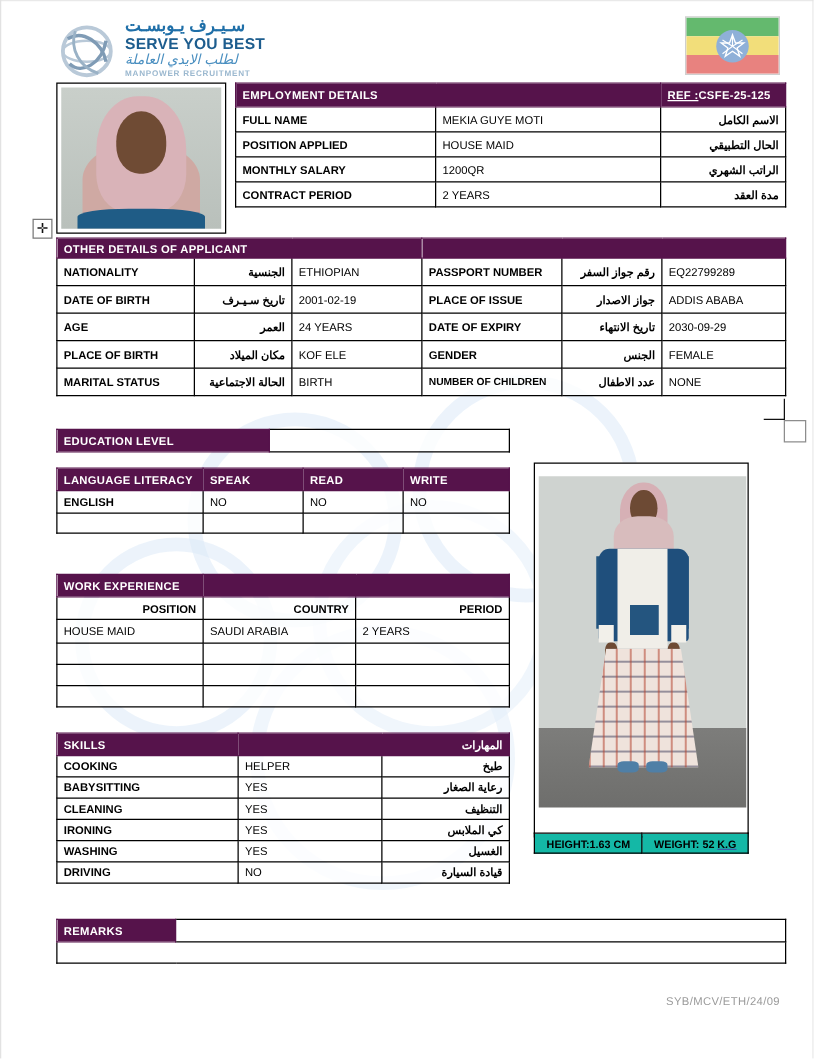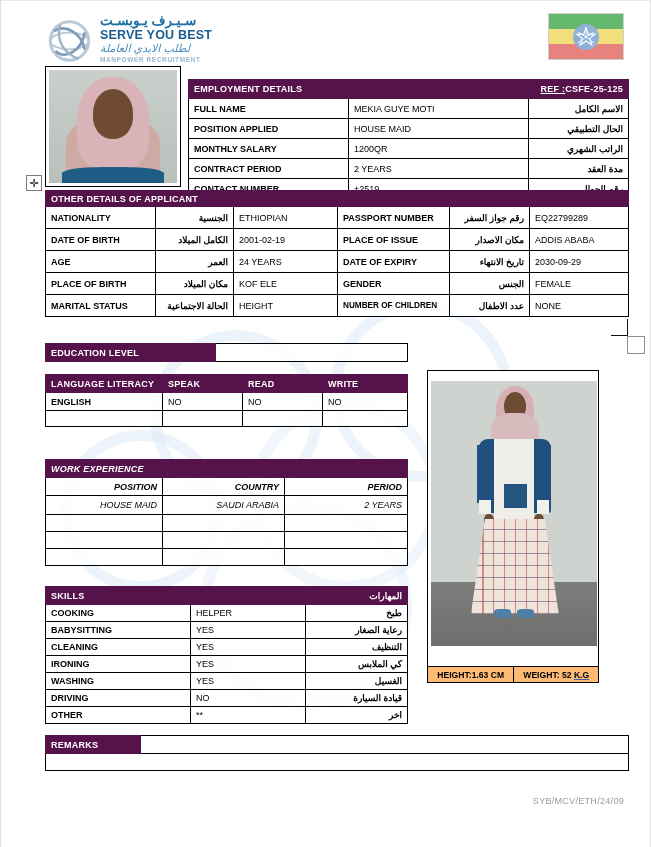--- a/index.html
+++ b/index.html
@@ -108,21 +108,21 @@
     letter-spacing: .25px;
     border-color: #56134b !important;
   }
   .hdr-blank {
     background: #56134b !important;
     border-color: #56134b !important;
   }
   .lbl { font-weight: bold; font-size: 8.6px; }
   .val { font-weight: normal; font-size: 8.8px; }
   .ar  { direction: rtl; text-align: right; font-size: 9.5px; font-weight:600; }
-  .ctr { text-align: right; }
+  .ctr { text-align: left; }
   .colhdr { font-weight: bold; font-size: 8.8px; text-align:right; }
 
   
   #photo-box {
     position: absolute;
     left: 45px; top: 66px;
     width: 136px; height: 121px;
     border: 1px solid #000;
     background: #fff;
     padding: 3px;
@@ -144,33 +144,33 @@
   #ph-oval {
     position:absolute; left:34%; top:17%; width:32%; height:44%;
     background:#6f4b34; border-radius:50% 50% 46% 46%;
   }
   #ph-shoulder {
     position:absolute; left:10%; bottom:0; width:80%; height:14%;
     background:#1f5c86; border-radius:40% 40% 0 0;
   }
 
   
-  #tbl-employment { left: 188px; top: 66px; width: 440px; margin-top: 13px; }
+  #tbl-employment { left: 188px; top: 66px; width: 440px; }
 
   
   #tbl-other { left: 45px; top: 190px; width: 583px; }
 
   
   #tbl-education { left: 45px; top: 343px; width: 362px; }
 
   
   #tbl-language { left: 45px; top: 374px; width: 362px; }
 
   
-  #tbl-work { left: 45px; top: 459px; width: 362px; font-style: italic; }
+  #tbl-work { left: 45px; top: 459px; width: 362px; }
 
   
   #tbl-skills { left: 45px; top: 586px; width: 362px; }
 
   
   #tbl-remarks { left: 45px; top: 735px; width: 583px; }
   #remarks-text {
     font-style: italic; font-size: 8.6px; font-weight:600; text-align:left;
     letter-spacing:.1px;
   }
@@ -212,21 +212,21 @@
   }
   #bd-shoeL  { left:38%; top:86%; width:10%; height:3.5%; background:#4f7fa6; border-radius:30%; }
   #bd-shoeR  { left:52%; top:86%; width:10%; height:3.5%; background:#4f7fa6; border-radius:30%; }
 
   #hw-row {
     position:absolute; left:427px; top:666px; width:172px; height:17px;
     border-collapse: collapse;
   }
   #hw-row td {
     border:1px solid #000; font-size:8.6px; font-weight:bold;
-    text-align:center; background:#fdba74; padding:0 2px;
+    text-align:center; background:#14b8a6; padding:0 2px;
   }
   .underline-blue { text-decoration: underline; text-decoration-color:#3b5fa8; }
 
   
   #footer-code {
     position: absolute;
     right: 27px; top: 796px;
     font-size: 9px; color: #9a9a9a; letter-spacing:.3px;
   }
 
@@ -338,25 +338,20 @@
       <tr>
         <td class="lbl" style="height:19px">MONTHLY SALARY</td>
         <td class="val">1200QR</td>
         <td class="ar">الراتب الشهري</td>
       </tr>
       <tr>
         <td class="lbl" style="height:19px">CONTRACT PERIOD</td>
         <td class="val">2 YEARS</td>
         <td class="ar">مدة العقد</td>
       </tr>
-      <tr>
-        <td class="lbl" style="height:19px">CONTACT NUMBER</td>
-        <td class="val">+2519</td>
-        <td class="ar">رقم الجوال</td>
-      </tr>
     </tbody>
   </table>
 
   <table class="doc" id="tbl-other">
     <colgroup>
       <col style="width:110px">
         <col style="width:78px">
         <col style="width:104px">
       <col style="width:112px">
         <col style="width:80px">
@@ -370,24 +365,24 @@
       <tr>
         <td class="lbl" style="height:21px">NATIONALITY</td>
         <td class="ar">الجنسية</td>
         <td class="val">ETHIOPIAN</td>
         <td class="lbl">PASSPORT NUMBER</td>
         <td class="ar">رقم جواز السفر</td>
         <td class="val">EQ22799289</td>
       </tr>
       <tr>
         <td class="lbl" style="height:21px">DATE OF BIRTH</td>
-        <td class="ar">الكامل الميلاد</td>
+        <td class="ar">تاريخ سـيـرف</td>
         <td class="val">2001-02-19</td>
         <td class="lbl">PLACE OF ISSUE</td>
-        <td class="ar">مكان الاصدار</td>
+        <td class="ar">جواز الاصدار</td>
         <td class="val">ADDIS ABABA</td>
       </tr>
       <tr>
         <td class="lbl" style="height:21px">AGE</td>
         <td class="ar">العمر</td>
         <td class="val">24 YEARS</td>
         <td class="lbl">DATE OF EXPIRY</td>
         <td class="ar">تاريخ الانتهاء</td>
         <td class="val">2030-09-29</td>
       </tr>
@@ -395,21 +390,21 @@
         <td class="lbl" style="height:21px">PLACE OF BIRTH</td>
         <td class="ar">مكان الميلاد</td>
         <td class="val">KOF ELE</td>
         <td class="lbl">GENDER</td>
         <td class="ar">الجنس</td>
         <td class="val">FEMALE</td>
       </tr>
       <tr>
         <td class="lbl" style="height:21px">MARITAL STATUS</td>
         <td class="ar">الحالة الاجتماعية</td>
-        <td class="val">HEIGHT</td>
+        <td class="val">BIRTH</td>
         <td class="lbl" style="font-size:8.2px">NUMBER OF CHILDREN</td>
         <td class="ar">عدد الاطفال</td>
         <td class="val">NONE</td>
       </tr>
     </tbody>
   </table>
 
   <table class="doc" id="tbl-education">
     <colgroup>
         <col style="width:170px">
@@ -524,25 +519,20 @@
       </tr>
       <tr>
         <td class="lbl" style="height:16px">WASHING</td>
         <td class="val">YES</td>
         <td class="ar">الغسيل</td>
       </tr>
       <tr>
         <td class="lbl" style="height:16px">DRIVING</td>
         <td class="val">NO</td>
         <td class="ar">قيادة السيارة</td>
-      </tr>
-      <tr>
-        <td class="lbl" style="height:16px">OTHER</td>
-        <td class="val">**</td>
-        <td class="ar">اخر</td>
       </tr>
     </tbody>
   </table>
 
   <div id="body-box">
     <div id="body-img">
       <div class="bd" id="bd-hijab"></div>
       <div class="bd" id="bd-head"></div>
       <div class="bd" id="bd-hijab2"></div>
       <div class="bd" id="bd-armL"></div>

